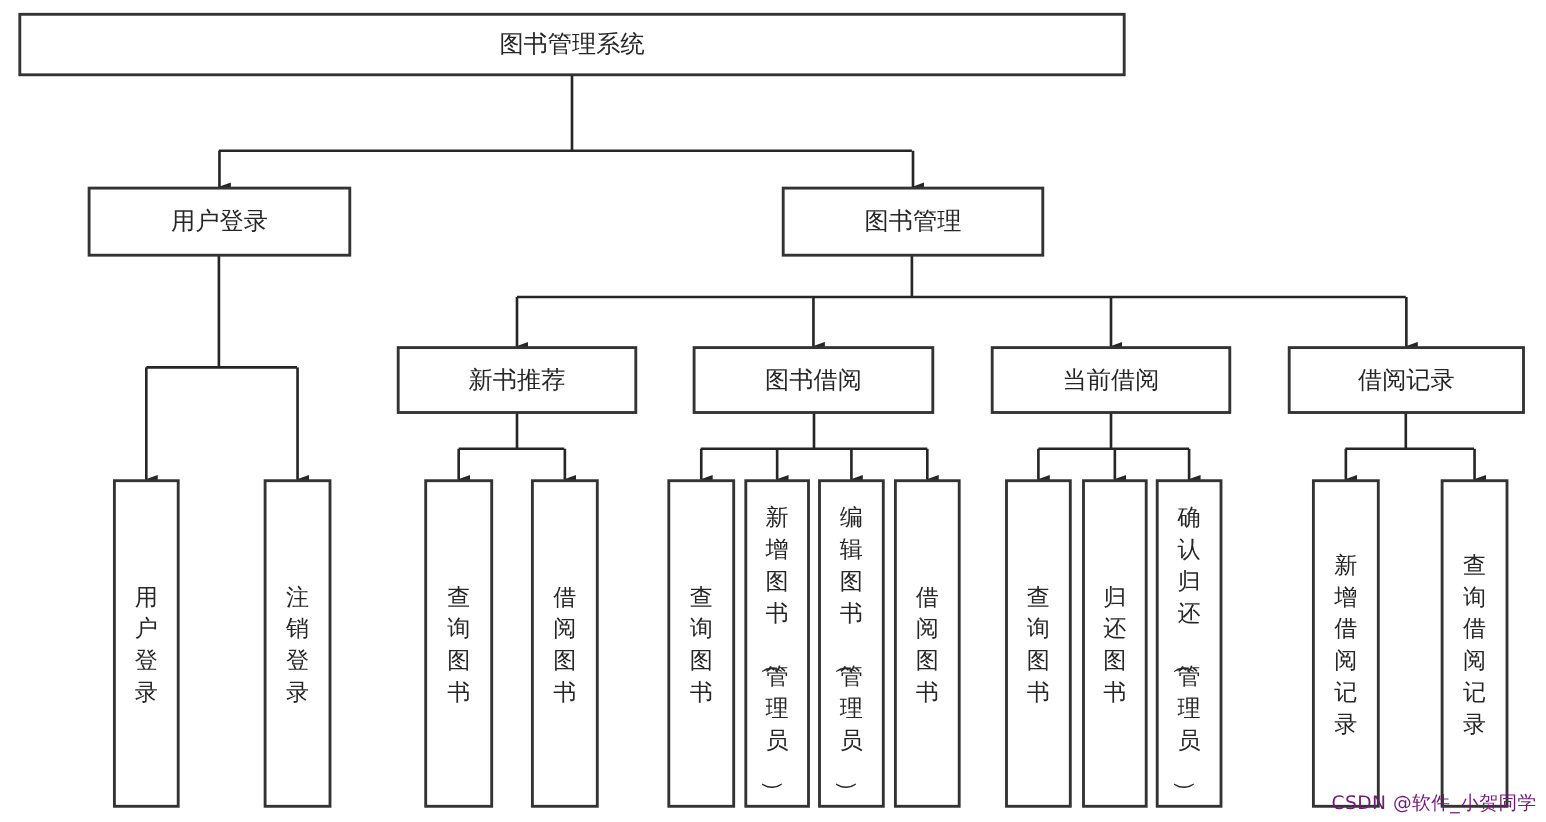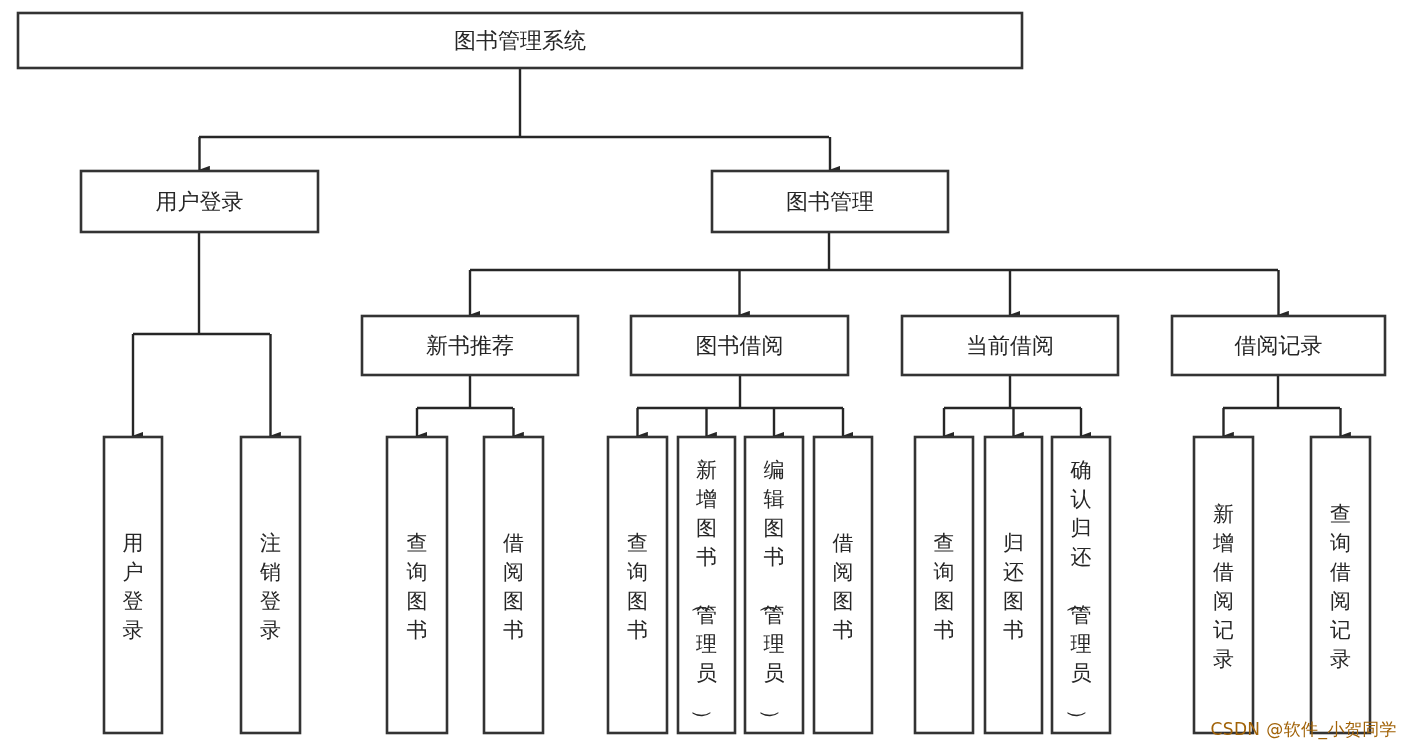--- a/index.html
+++ b/index.html
@@ -43,21 +43,21 @@
     stroke: #262626;
     stroke-width: 2.4;
     fill: none;
   }
   .watermark {
     position: absolute;
     right: 8px;
     bottom: 6px;
     font-family: "DejaVu Sans", "Liberation Sans", sans-serif;
     font-size: 17px;
-    color: #a16207;
+    color: #701a75;
     letter-spacing: 0.4px;
     white-space: nowrap;
     user-select: none;
     margin-left: 38px;
   }
 </style>
 </head>
 <body>
 
 <svg id="diagram" viewBox="0 0 1405 747">

